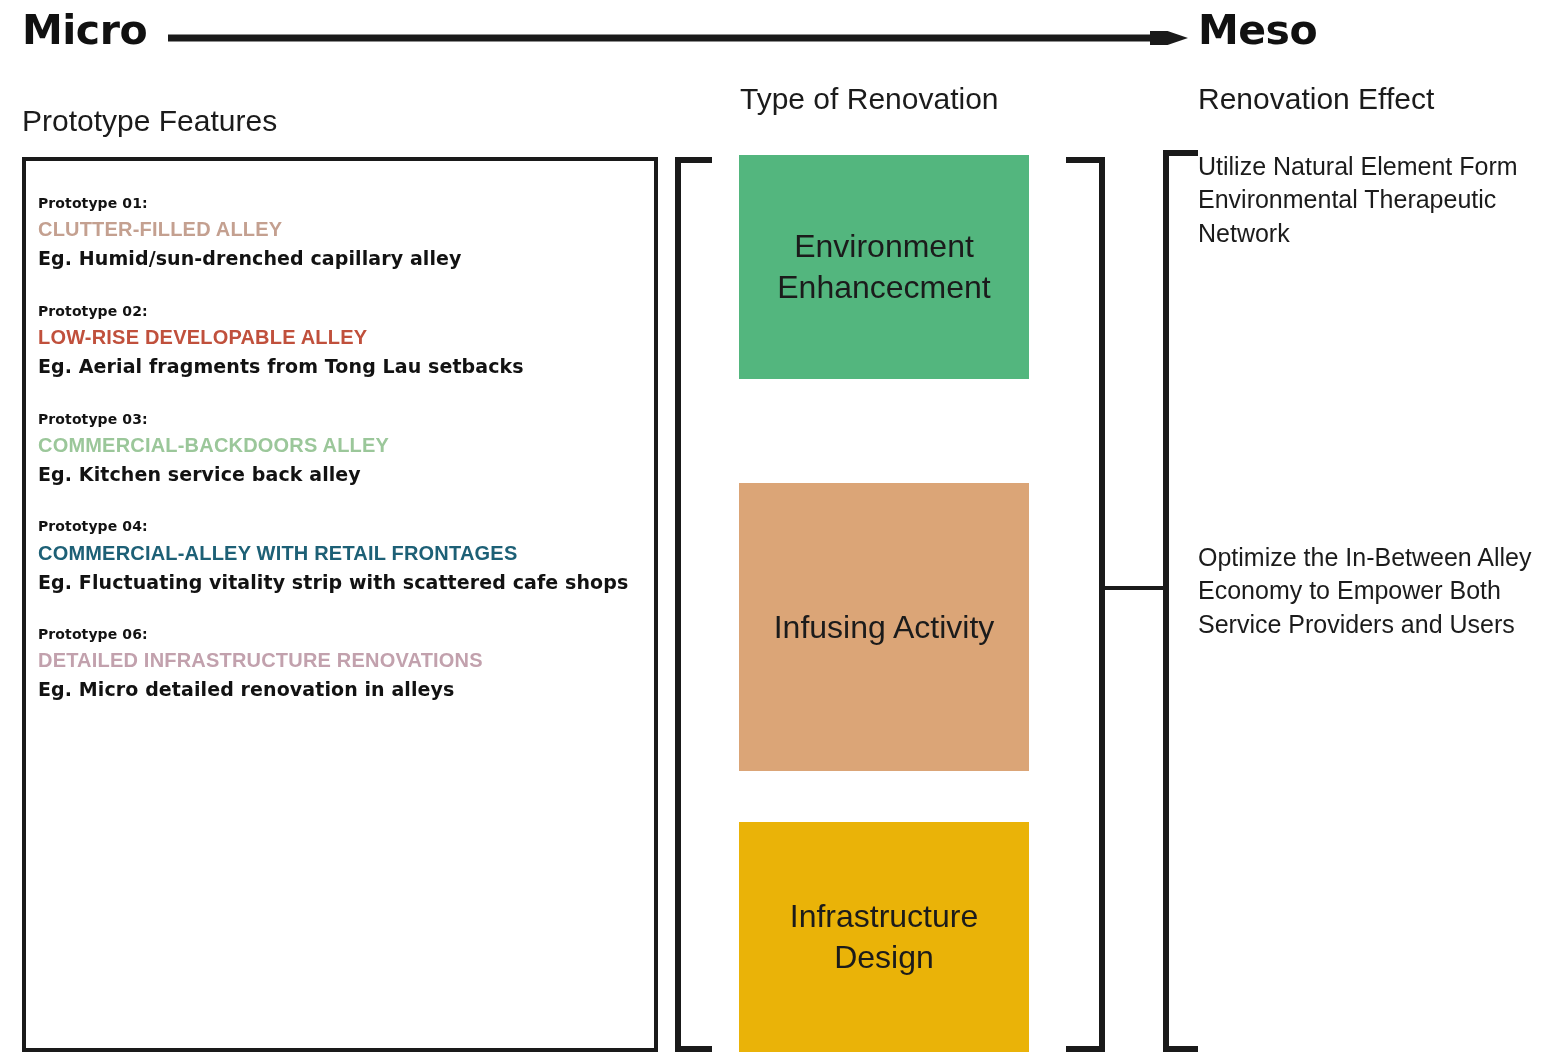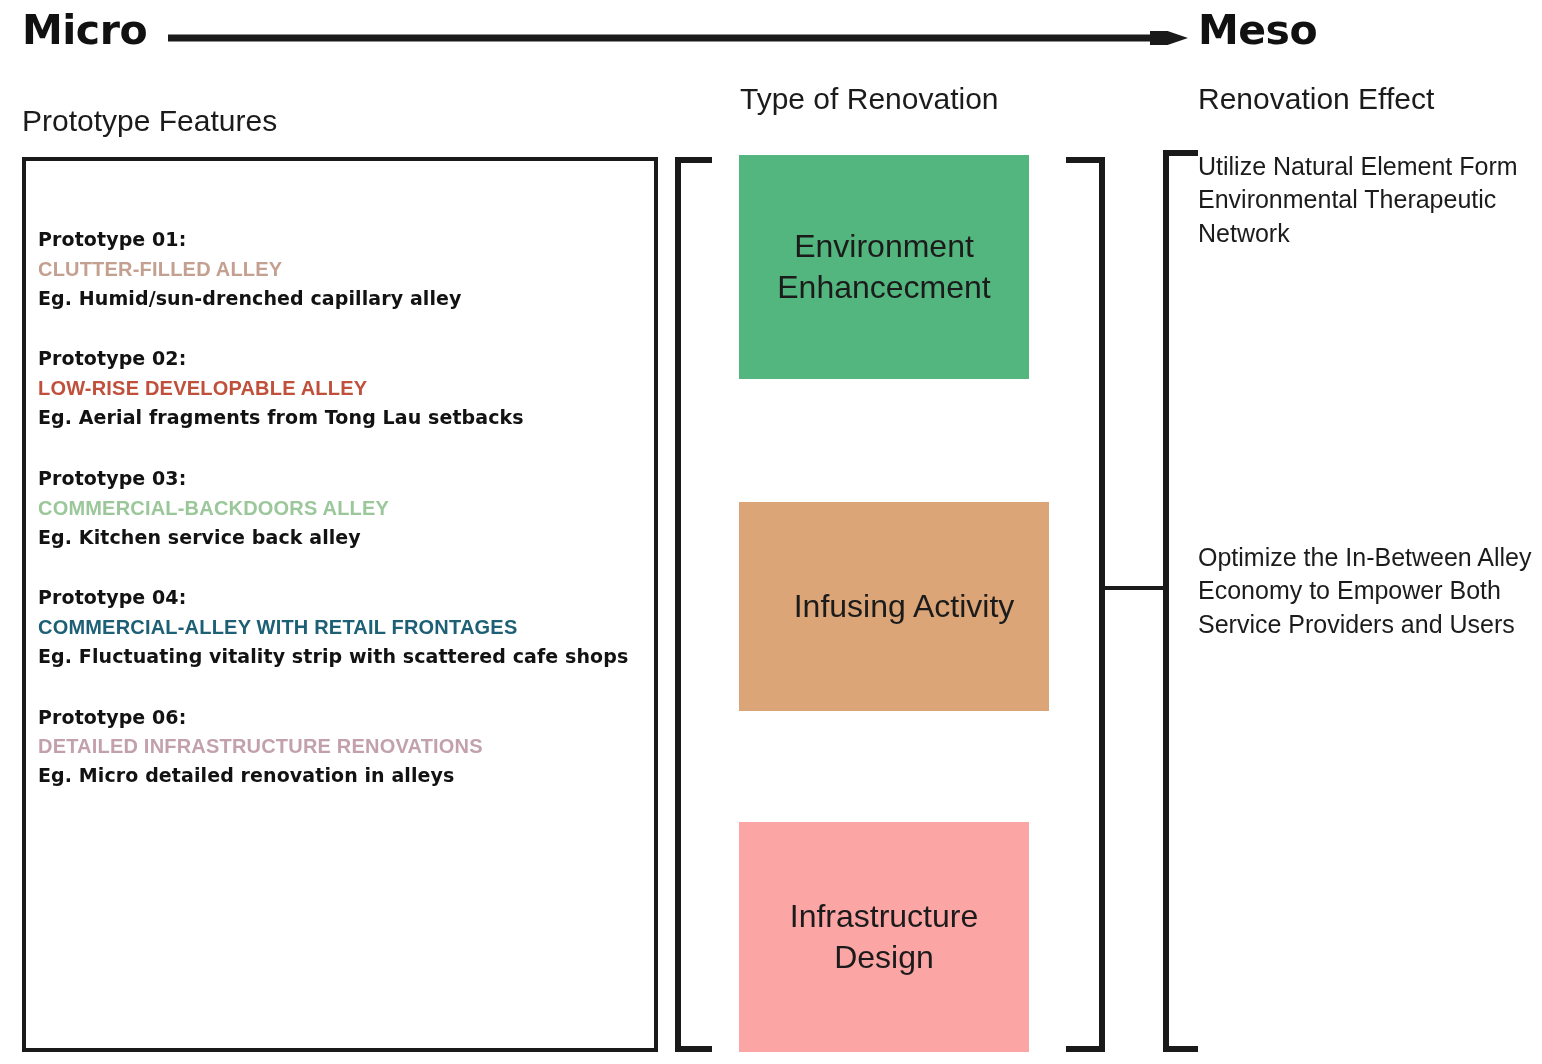--- a/index.html
+++ b/index.html
@@ -70,25 +70,24 @@
     position: absolute;
     left: 38px;
     top: 193px;
     width: 610px;
   }
   .proto-item { margin-bottom: 28px; }
   .proto-item:last-child { margin-bottom: 0; }
   .proto-head {
     font-family: "DejaVu Sans", sans-serif;
     font-weight: bold;
-    font-size: 19px;
+    font-size: 14px;
     color: #121212;
     line-height: 1.52;
     letter-spacing: 0.1px;
-    margin-top: 32px;
   }
   .proto-type {
     font-family: "Liberation Sans", sans-serif;
     font-weight: bold;
     font-size: 20px;
     line-height: 1.5;
     letter-spacing: 0.2px;
   }
   .proto-eg {
     font-family: "DejaVu Sans", sans-serif;
@@ -116,21 +115,21 @@
   }
   .reno-label {
     font-family: "Liberation Sans", sans-serif;
     font-weight: 400;
     font-size: 32px;
     color: #1b1b1b;
     line-height: 1.28;
     padding: 0 6px;
   }
   #reno-box-0 { top: 155px;  height: 224px; }
-  #reno-box-1 { top: 502px;  height: 209px; padding-left: 20px; }
+  #reno-box-1 { top: 483px;  height: 288px; }
   #reno-box-2 { top: 822px;  height: 230px; }
 
   
   .effect-text {
     position: absolute;
     left: 1198px;
     width: 338px;
     font-family: "Liberation Sans", sans-serif;
     font-weight: 400;
     font-size: 25px;
@@ -210,21 +209,21 @@
   </svg>
 
   <div class="reno-box" id="reno-box-0" style="background:#53b67e">
     <span class="reno-label">Environment Enhancecment</span>
   </div>
 
   <div class="reno-box" id="reno-box-1" style="background:#dba577">
     <span class="reno-label">Infusing Activity</span>
   </div>
 
-  <div class="reno-box" id="reno-box-2" style="background:#fca5a5">
+  <div class="reno-box" id="reno-box-2" style="background:#eab308">
     <span class="reno-label">Infrastructure Design</span>
   </div>
 
   <svg class="bracket" style="left:1052px; top:157px; width:54px; height:895px;" viewBox="0 0 54 895" preserveAspectRatio="none">
     <path d="M 14 3 L 50 3 L 50 892 L 14 892" fill="none" stroke="#1a1a1a" stroke-width="6"></path>
   </svg>
 
   <div class="connector-line"></div>
 
   <svg class="bracket" style="left:1160px; top:150px; width:40px; height:902px;" viewBox="0 0 40 902" preserveAspectRatio="none">

